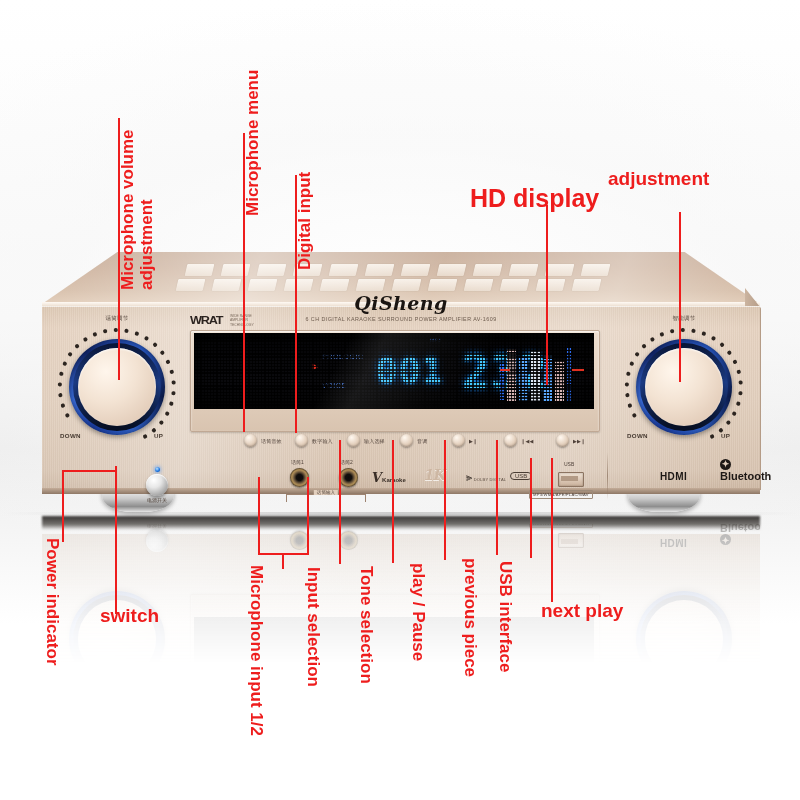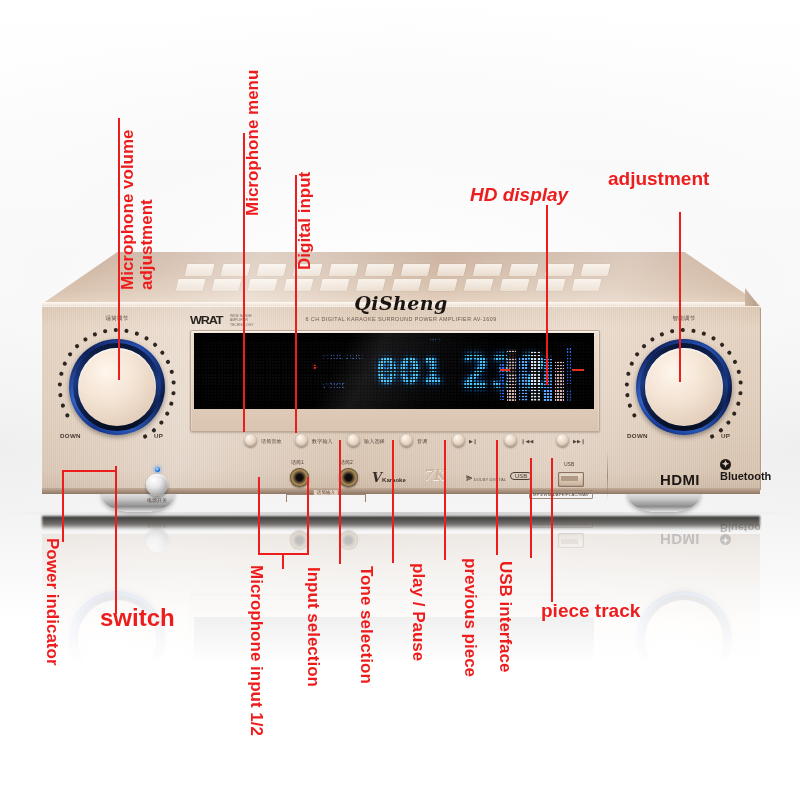--- a/index.html
+++ b/index.html
@@ -140,21 +140,21 @@
 
   .logo{position:absolute;font-size:8px;color:#3a2f28;white-space:nowrap;}
   .logo-4k{position:absolute;font-family:"DejaVu Serif",serif;font-style:italic;font-weight:bold;
     font-size:15px;color:#cdb7a3;text-shadow:0 1px 0 rgba(255,255,255,.7);letter-spacing:-1px;}
   .usb-port{position:absolute;width:24px;height:13px;border:1.3px solid #8c7461;border-radius:1px;
     background:linear-gradient(180deg,#efe2d4,#cbb29c);box-shadow:inset 0 0 2px rgba(0,0,0,.3);}
   .usb-port::before{content:"";position:absolute;left:2px;top:3px;width:17px;height:5px;
     background:#b29a85;}
   .fmt{position:absolute;font-size:4.2px;color:#4d4039;border:.8px solid #9d8b7a;
     padding:1px 3px;border-radius:1px;white-space:nowrap;letter-spacing:.2px;}
-  .hdmi{position:absolute;font-weight:bold;font-size:15px;color:#1d1815;letter-spacing:.4px;}
+  .hdmi{position:absolute;font-weight:bold;font-size:10px;color:#1d1815;letter-spacing:.4px;}
   .bt{position:absolute;font-weight:bold;font-size:11px;color:#1d1815;}
   .bt-glyph{display:inline-block;width:11px;height:11px;border-radius:50%;background:#1d1815;
     color:#e2cfbd;font-size:9px;line-height:11px;text-align:center;vertical-align:-1px;margin-right:2px;}
   .divider{position:absolute;width:1px;background:linear-gradient(180deg,rgba(160,136,116,0),rgba(140,116,96,.75),rgba(160,136,116,0));}
 
   
   .pwr-led{position:absolute;left:113px;top:215px;width:5px;height:5px;border-radius:50%;
     background:radial-gradient(circle at 40% 35%,#bfe4ff,#1470e0 60%,#0a3f91);
     box-shadow:0 0 4px #2b86ff;}
   .pwr-btn{position:absolute;left:104px;top:222px;width:22px;height:22px;border-radius:50%;
@@ -388,21 +388,21 @@
 
     <div class="jack" style="left:248px;top:216px;"></div>
     <div class="jack-lbl" style="left:249px;top:207px;">话筒1</div>
     <div class="jack" style="left:297px;top:216px;"></div>
     <div class="jack-lbl" style="left:298px;top:207px;">话筒2</div>
     <div class="mic-bracket" style="left:244px;top:242px;width:78px;">
       <span>话筒输入</span>
     </div>
 
     <div class="logo" style="left:330px;top:218px;font-weight:bold;font-family:'DejaVu Serif',serif;font-style:italic;font-size:13px;">V<span style="font-size:6px;font-style:normal;font-family:'Liberation Sans',sans-serif;">Karaoke</span></div>
-    <div class="logo-4k" style="left:382px;top:214px;">7K</div>
+    <div class="logo-4k" style="left:382px;top:214px;">1K</div>
     <div class="logo" style="left:424px;top:219px;font-size:4px;letter-spacing:.2px;color:#5c4c41;"><span style="font-family:'DejaVu Sans',sans-serif;font-size:11px;color:#2e2621;">⫸</span> <span>DOLBY DIGITAL</span></div>
     <div class="logo" style="left:468px;top:219px;">
       <span style="display:inline-block;border:1px solid #4a3e35;border-radius:7px;padding:0 4px;font-size:6px;color:#4a3e35;">USB</span>
     </div>
 
     <div class="usb-port" style="left:516px;top:220px;"></div>
     <div class="jack-lbl" style="left:522px;top:209px;">USB</div>
     <div class="fmt" style="left:487px;top:238px;">MP3/WMA/APE/FLAC/WAV</div>
 
     <div class="divider" style="left:565px;top:200px;height:48px;"></div>
@@ -427,34 +427,34 @@
       </div>
       <div class="lead" style="left: 243px; top: 133px; height: 299px;"></div>
       <div class="anno up" style="left: 243px; top: 216px; font-size: 17px; color: rgb(238, 29, 29);">
         <div>Microphone menu</div>
       </div>
       <div class="lead" style="left: 295px; top: 175px; height: 258px;"></div>
       <div class="anno up" style="left: 295px; top: 270px; font-size: 17px; color: rgb(238, 29, 29);">
         <div>Digital input</div>
       </div>
       <div class="lead" style="left: 546px; top: 205px; height: 180px;"></div>
-      <div class="anno flat" style="left: 470px; top: 184px; font-size: 19px; color: rgb(238, 29, 29); font-style: italic;">
+      <div class="anno flat" style="left: 470px; top: 184px; font-size: 25px; color: rgb(238, 29, 29);">
         <div>HD display</div>
       </div>
       <div class="lead" style="left: 679px; top: 212px; height: 170px;"></div>
       <div class="anno flat" style="left: 608px; top: 168px; font-size: 19px; color: rgb(238, 29, 29);">
         <div>adjustment</div>
       </div>
       <div class="lead-h" style="left: 62px; top: 470px; width: 54px;"></div>
       <div class="lead" style="left: 62px; top: 470px; height: 72px;"></div>
       <div class="anno down" style="left: 62px; top: 538px; font-size: 17px; color: rgb(238, 29, 29);">
         <div>Power indicator</div>
       </div>
       <div class="lead" style="left: 115px; top: 466px; height: 148px;"></div>
-      <div class="anno flat" style="left: 100px; top: 605px; font-size: 24px; color: rgb(238, 29, 29);">
+      <div class="anno flat" style="left: 100px; top: 605px; font-size: 19px; color: rgb(238, 29, 29);">
         <div>switch</div>
       </div>
       <div class="lead" style="left: 258px; top: 477px; height: 78px;"></div>
       <div class="lead" style="left: 307px; top: 477px; height: 78px;"></div>
       <div class="lead-h" style="left: 258px; top: 553px; width: 51px;"></div>
       <div class="lead" style="left: 282px; top: 553px; height: 16px;"></div>
       <div class="anno down" style="left: 266px; top: 565px; font-size: 17px; color: rgb(238, 29, 29);">
         <div>Microphone input 1/2</div>
       </div>
       <div class="lead" style="left: 339px; top: 440px; height: 124px;"></div>
@@ -472,16 +472,16 @@
       <div class="lead" style="left: 496px; top: 440px; height: 115px;"></div>
       <div class="anno down" style="left: 480px; top: 558px; font-size: 17px; color: rgb(238, 29, 29);">
         <div>previous piece</div>
       </div>
       <div class="lead" style="left: 530px; top: 458px; height: 100px;"></div>
       <div class="anno down" style="left: 515px; top: 561px; font-size: 17px; color: rgb(238, 29, 29);">
         <div>USB interface</div>
       </div>
       <div class="lead" style="left: 551px; top: 458px; height: 144px;"></div>
       <div class="anno flat" style="left: 541px; top: 600px; font-size: 19px; color: rgb(238, 29, 29);">
-        <div>piece track</div>
+        <div>next play</div>
       </div>
     </div>
 </div>
 
 </body></html>

